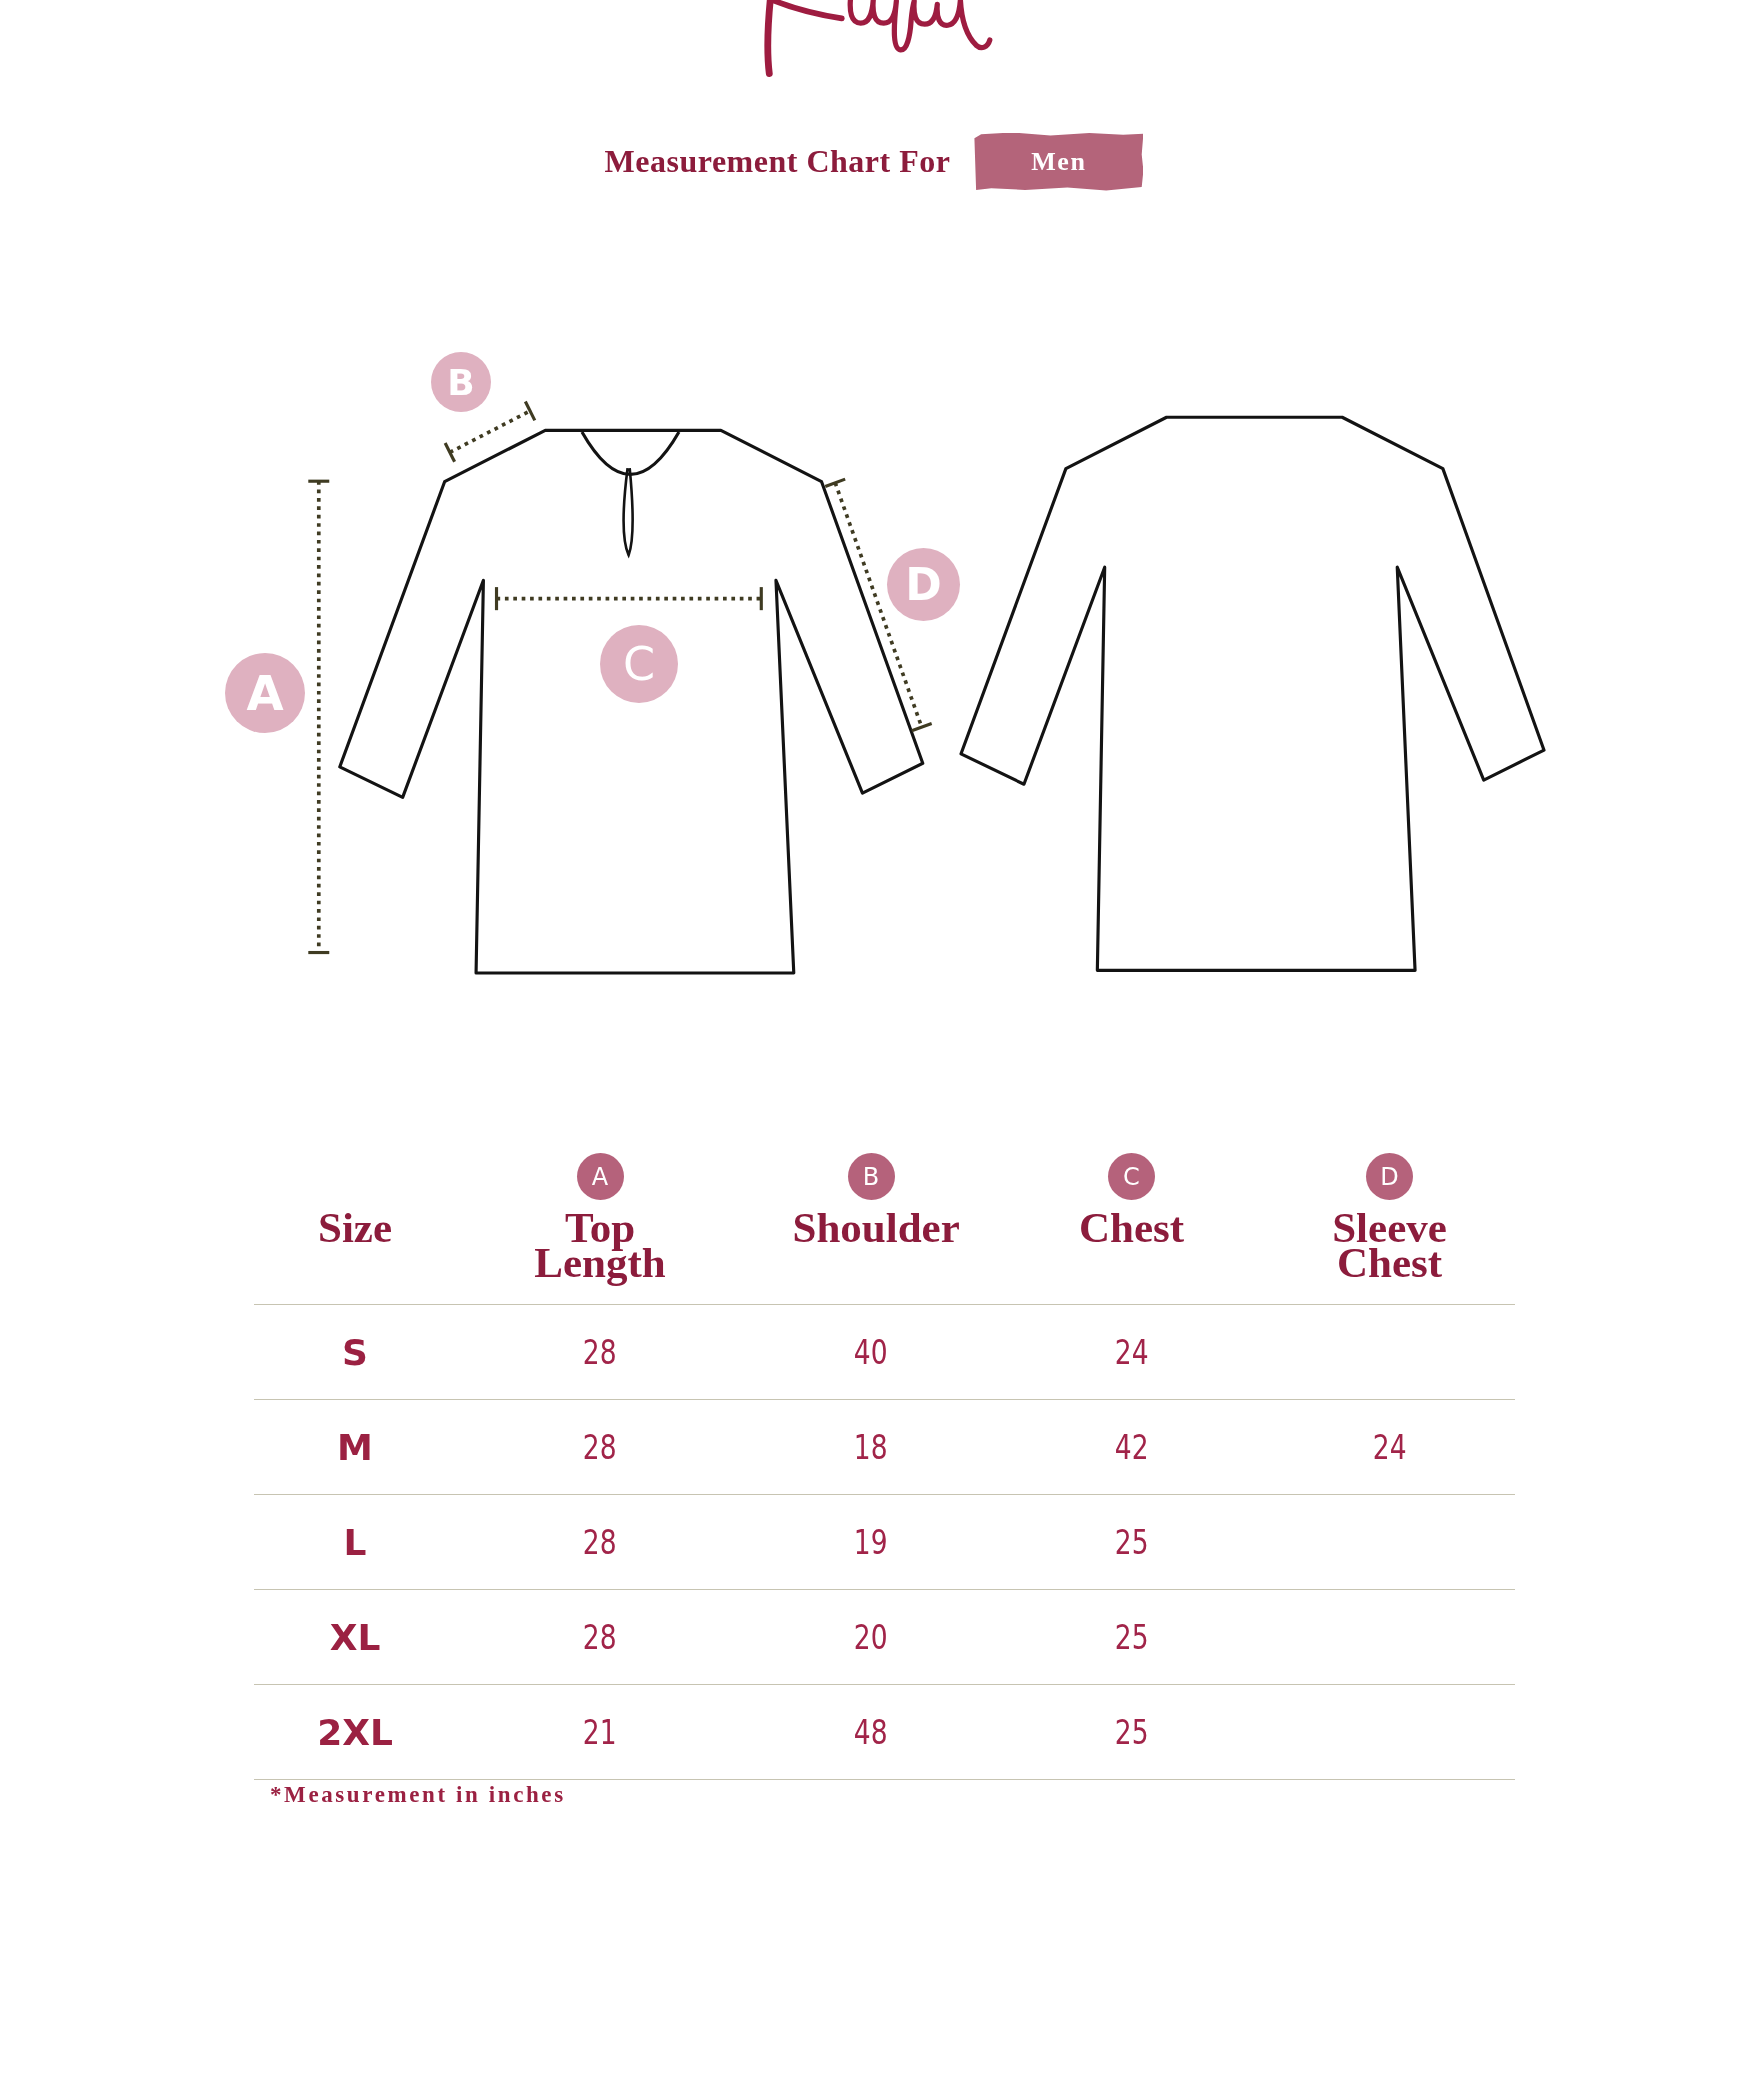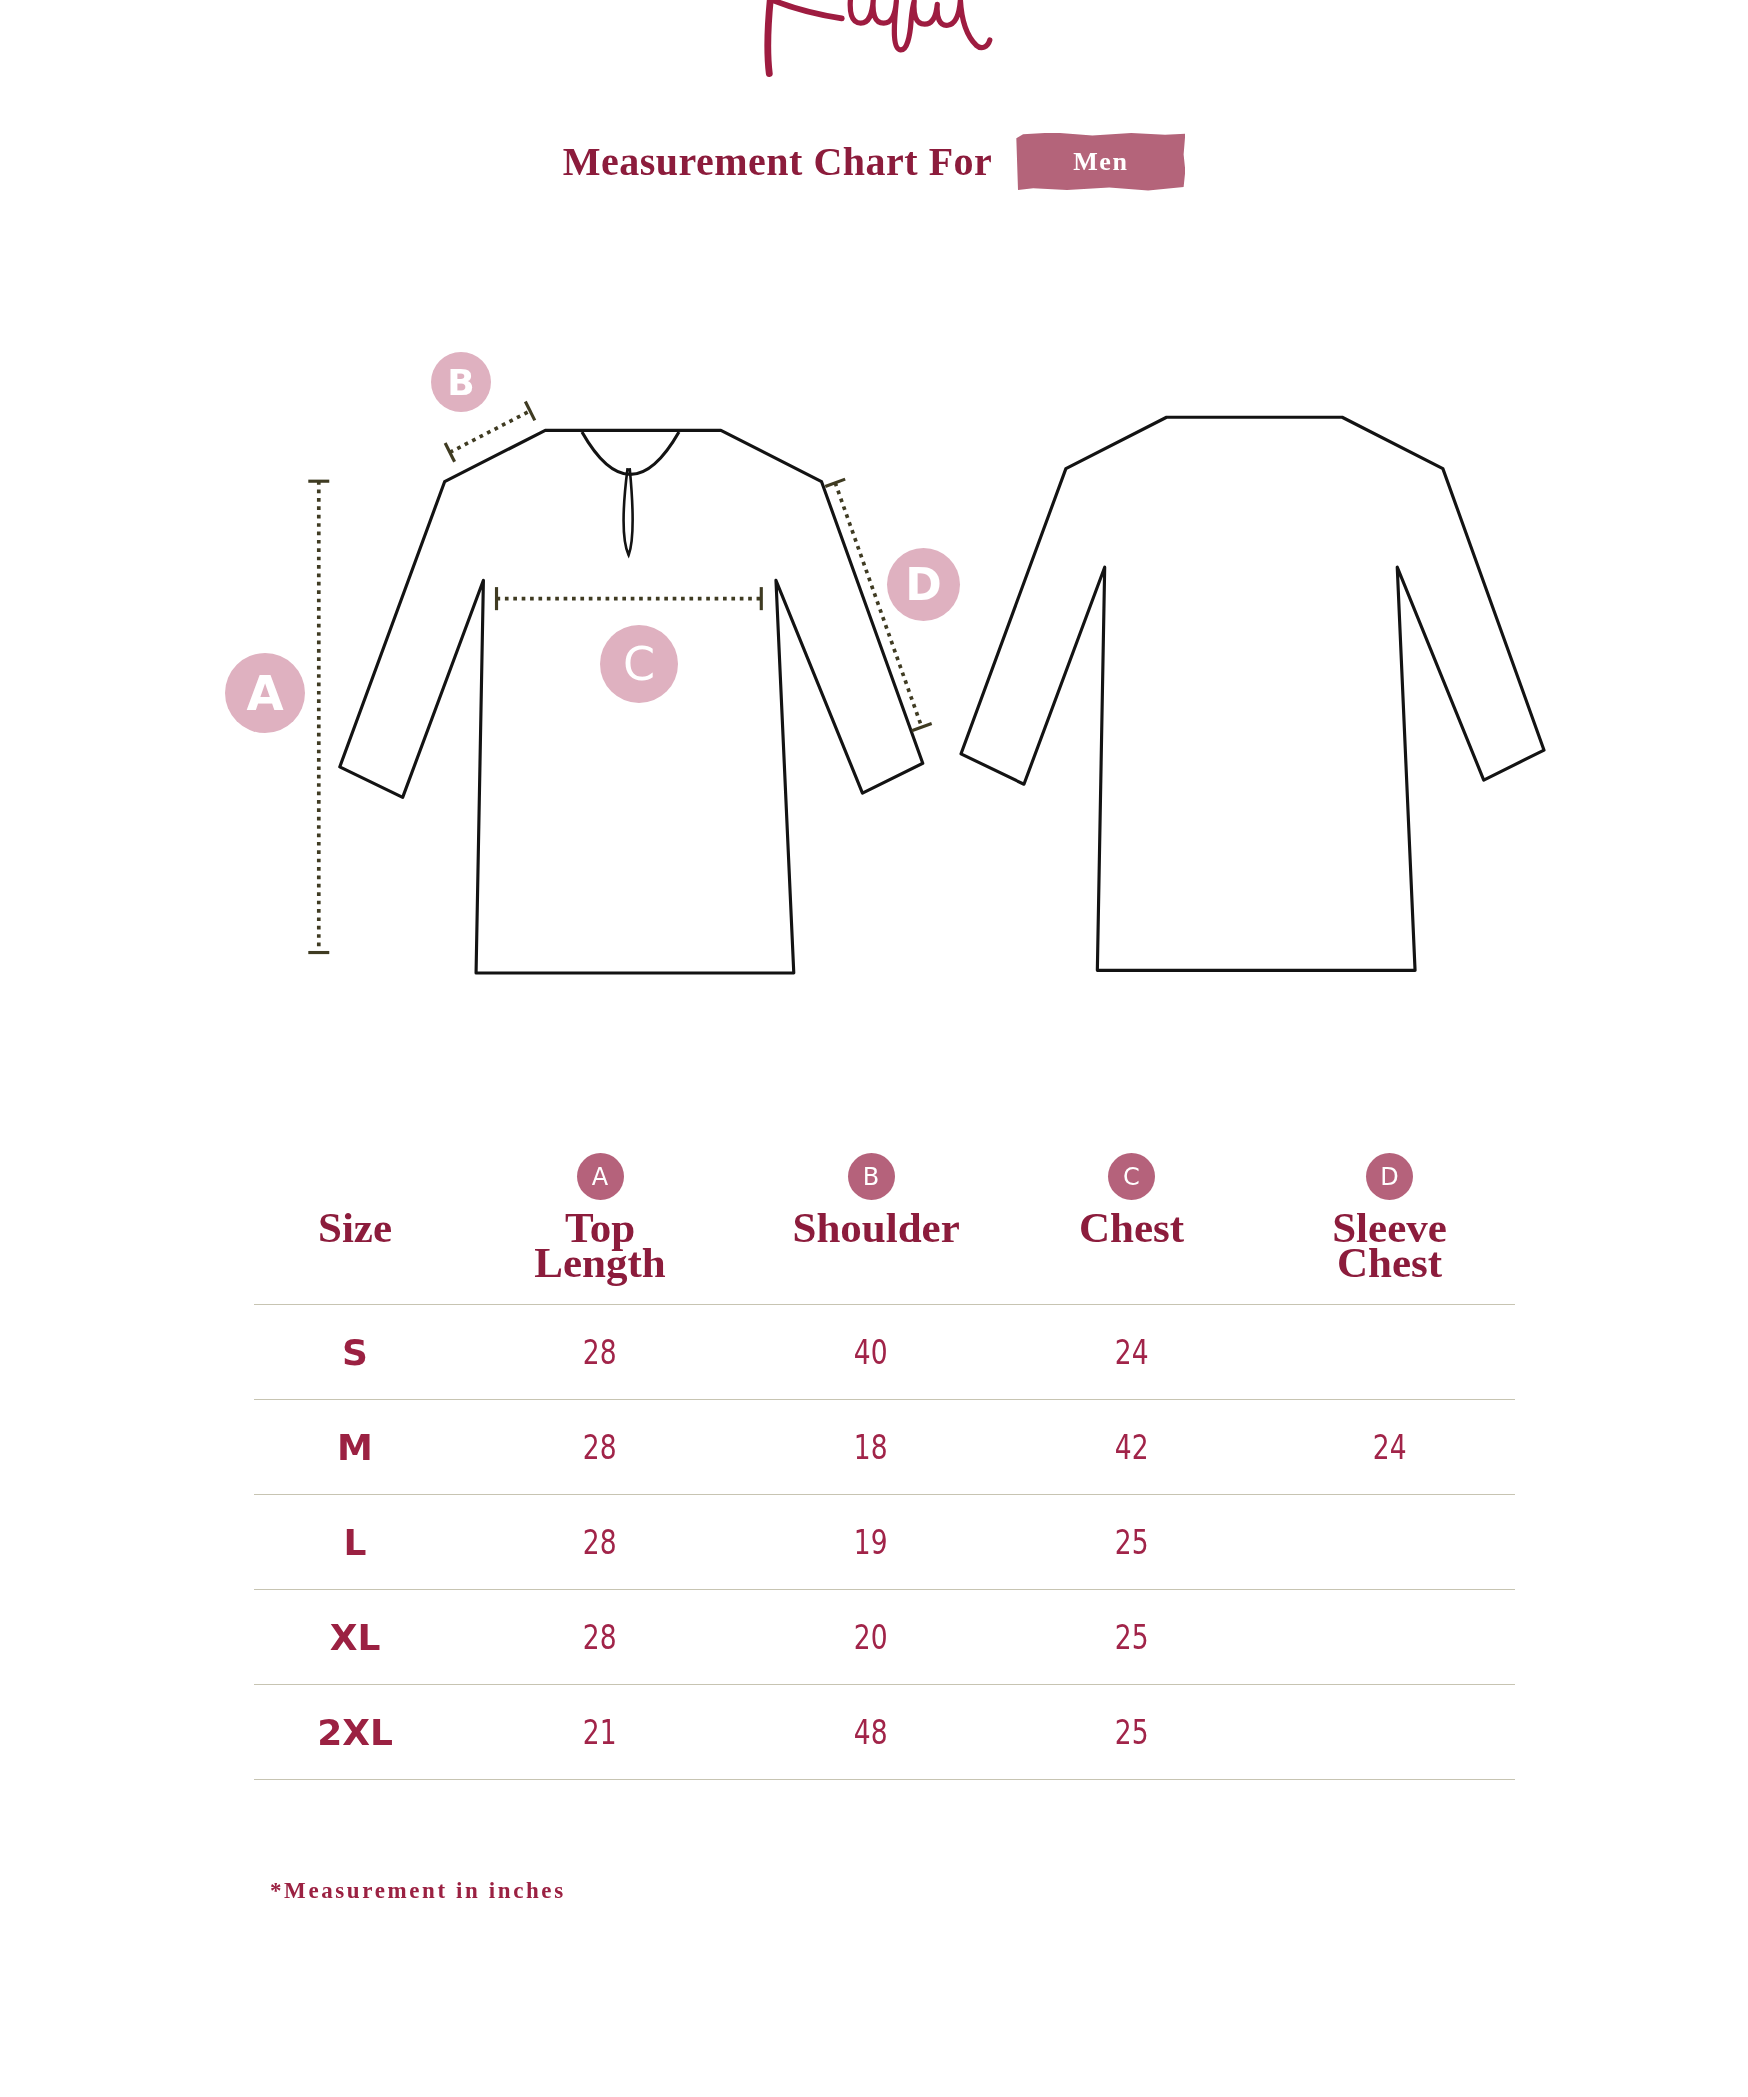--- a/index.html
+++ b/index.html
@@ -5,21 +5,21 @@
   html,body{margin:0;padding:0;background:#ffffff;}
   .page{position:relative;width:1748px;height:2097px;background:#ffffff;overflow:hidden;
         font-family:"Liberation Serif", serif;}
 
   
   .logo{position:absolute;left:742px;top:0;width:294px;height:92px;}
 
   
   .title-row{position:absolute;left:0;top:130px;width:100%;height:63px;
              display:flex;align-items:center;justify-content:center;gap:24px;}
-  .page-title{margin:0;font-size:40px;font-weight:700;color:#8C1C3C;letter-spacing:0.5px;
+  .page-title{margin:0;font-size:32px;font-weight:700;color:#8C1C3C;letter-spacing:0.5px;
               font-family:"Liberation Serif", serif;}
   .gender-badge{width:169px;height:58px;background:#B4647A;display:flex;align-items:center;justify-content:center;
      clip-path:polygon(0% 10%,4% 3%,22% 0%,45% 5%,68% 1%,88% 4%,100% 2%,99% 38%,100% 66%,99% 94%,78% 100%,55% 95%,30% 99%,10% 96%,1% 99%);}
   .gender-badge span{color:#ffffff;font-size:26px;font-weight:700;letter-spacing:1.6px;
               font-family:Liberation Serif, serif;}
 
   
   .diagram-svg{position:absolute;left:0;top:315px;width:1748px;height:734px;}
   .marker{position:absolute;border-radius:50%;background:#DFB1C0;display:flex;align-items:center;justify-content:center;
           color:#ffffff;font-family:"DejaVu Sans","Liberation Sans",sans-serif;}
@@ -38,21 +38,21 @@
       font-family:"DejaVu Sans","Liberation Sans",sans-serif;font-size:24px;font-weight:400;}
   .col-marker.empty{visibility:hidden;}
   .th-label{margin-top:9.4px;font-size:43px;line-height:35px;font-weight:700;color:#8C1C3C;
       text-align:center;max-width:157px;font-family:"Liberation Serif", serif;}
   .trow{height:94px;border-bottom:1.6px solid #C7C4B2;}
   .td{display:flex;align-items:center;justify-content:center;}
   .size-label{font-family:"DejaVu Sans","Liberation Sans",sans-serif;font-size:36px;font-weight:700;color:#9B2142;}
   .num{display:inline-block;transform:scaleX(0.78);font-family:"DejaVu Sans","Liberation Sans",sans-serif;
        font-size:34px;font-weight:400;color:#A12449;}
 
-  .footnote{position:absolute;left:270px;top:1878px;font-size:23px;font-weight:700;color:#9B2142;
+  .footnote{position:absolute;left:270px;top:1782px;font-size:23px;font-weight:700;color:#9B2142;
             letter-spacing:2.6px;font-family:"Liberation Serif", serif;}
 </style>
 </head>
 <body>
 
 <div class="page">
 
   <svg class="logo" viewBox="0 0 560 175">
     <g fill="none" stroke="#9E1C40" stroke-linecap="round" stroke-linejoin="round">
       <path d="M 55,-12 C 49,45 47,100 52,140" stroke-width="13"></path>

